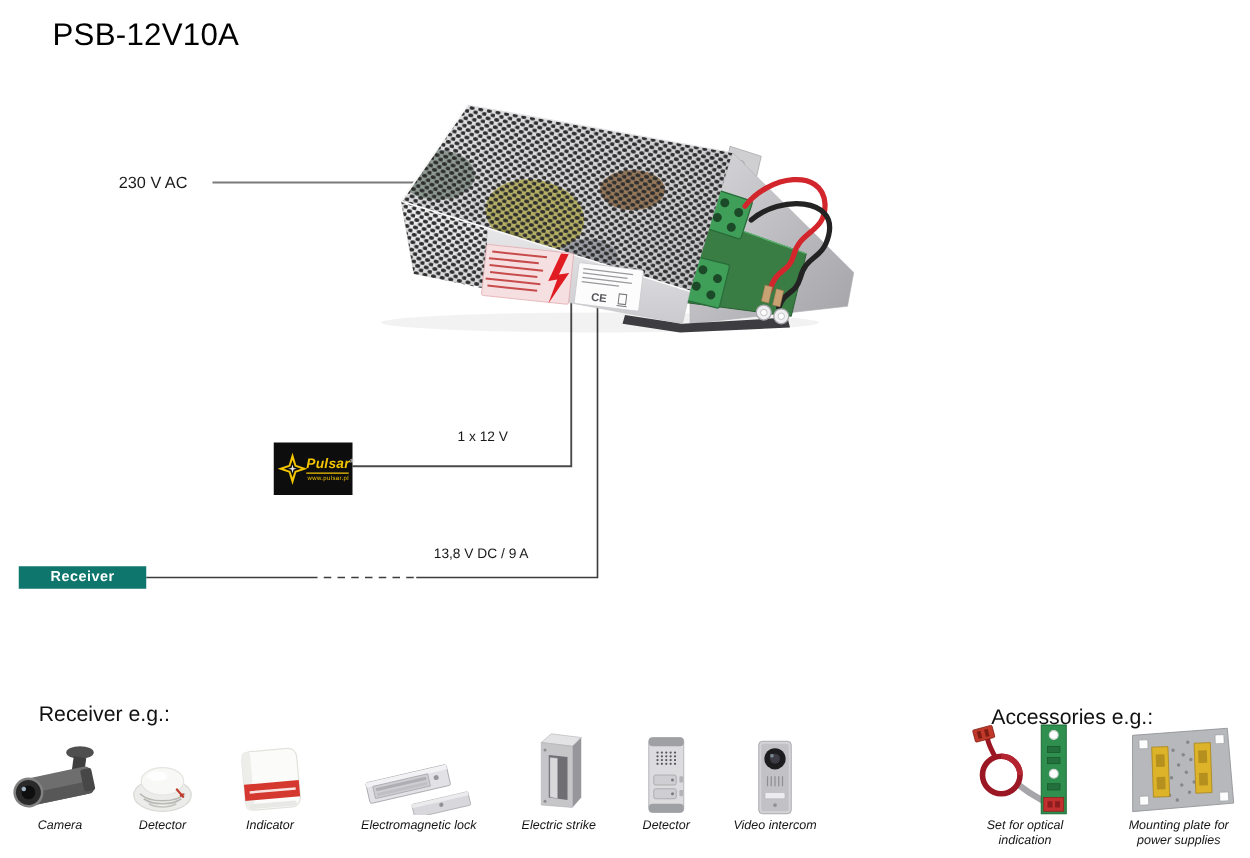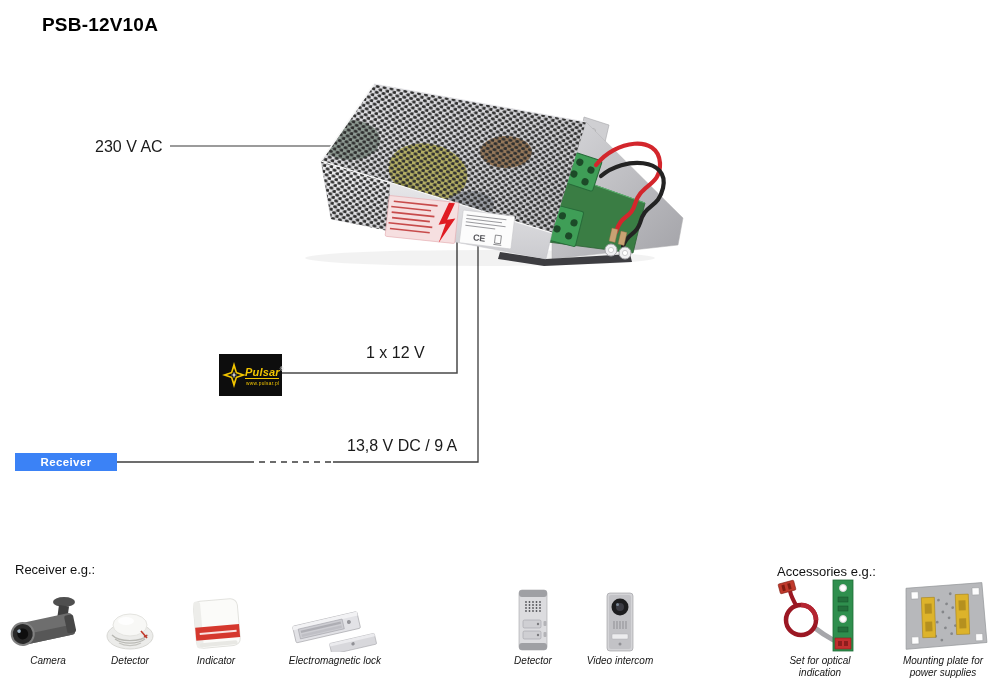--- a/index.html
+++ b/index.html
@@ -1,22 +1,22 @@
 <!DOCTYPE html>
 <html><head>
 <meta charset="utf-8">
 <style>
   html,body{margin:0;padding:0;background:#fff;}
   .canvas{position:relative;width:1000px;height:686px;background:#ffffff;overflow:hidden;
           font-family:"Liberation Sans","DejaVu Sans",sans-serif;color:#000;}
   .abs{position:absolute;}
-  .page-title{left:42px;top:14px;font-size:19px;font-weight:700;letter-spacing:.2px;text-align:right;}
-  .conn-label{font-size:16px;color:#1a1a1a;white-space:nowrap;}
-  .section-title{font-size:13px;color:#111;white-space:nowrap;}
-  .receiver-box{left:15px;top:453px;width:102px;height:18px;background:#3b82f6;
+  .page-title{left:42px;top:14px;font-size:25px;font-weight:400;letter-spacing:.2px;text-align:right;}
+  .conn-label{font-size:11px;color:#1a1a1a;white-space:nowrap;}
+  .section-title{font-size:17px;color:#111;white-space:nowrap;margin-left:16px;}
+  .receiver-box{left:15px;top:453px;width:102px;height:18px;background:#0f766e;
                 display:flex;align-items:center;justify-content:center;}
   .receiver-box span{color:#fff;font-size:11.5px;font-weight:700;letter-spacing:.4px;}
   .pulsar-box{left:219px;top:354px;width:63px;height:42px;background:#0d0d0d;z-index:3;}
   .pulsar-brand{left:26px;top:9px;font-size:11px;font-weight:700;font-style:italic;
                 color:#f2c500;letter-spacing:.2px;line-height:12px;}
   .pulsar-reg{font-size:5px;color:#d6d6d6;vertical-align:super;font-style:normal;}
   .pulsar-underline{left:26px;top:23.5px;width:34px;height:1.5px;background:#f2c500;}
   .pulsar-url{left:27px;top:26.5px;font-size:4.8px;color:#f2c500;letter-spacing:.3px;}
   .item{position:absolute;top:578px;}
   .icon-wrap{height:74px;display:flex;align-items:flex-end;justify-content:center;}
@@ -25,21 +25,21 @@
   .lines-svg{left:0;top:0;z-index:1;}
   .psu-svg{left:300px;top:60px;z-index:2;}
 </style>
 </head>
 <body>
 
 <div class="canvas">
 
   <div class="abs page-title">PSB-12V10A</div>
 
-  <div class="abs conn-label" style="left:95px;top:138px;font-size:16px;">230 V AC</div>
+  <div class="abs conn-label" style="left:95px;top:138px;font-size:13px;">230 V AC</div>
   <div class="abs conn-label" style="left:366px;top:344px;">1 x 12 V</div>
   <div class="abs conn-label" style="left:347px;top:437px;">13,8 V DC / 9 A</div>
 
   <svg class="abs lines-svg" width="1000" height="686" viewBox="0 0 1000 686">
     <line x1="170" y1="146" x2="333" y2="146" stroke="#7a7a7a" stroke-width="1.6"></line>
     <path d="M282,373 H457 V240" fill="none" stroke="#4a4a4a" stroke-width="1.5"></path>
     <path d="M117,462 H248" fill="none" stroke="#3c3c3c" stroke-width="1.3"></path>
     <path d="M248,462 H333" fill="none" stroke="#3c3c3c" stroke-width="1.3" stroke-dasharray="6 5"></path>
     <path d="M333,462 H478 V244" fill="none" stroke="#3c3c3c" stroke-width="1.3"></path>
   </svg>
@@ -229,20 +229,34 @@
       <g transform="rotate(-13 62 41)">
         <rect x="42" y="36" width="46" height="11" rx="1" fill="#d8d8dc" stroke="#a8a8ad" stroke-width="0.6"></rect>
         <rect x="42" y="36" width="46" height="3" fill="#ebebee"></rect>
         <circle cx="65" cy="41.5" r="1.7" fill="#909095"></circle>
       </g>
     </svg>
       </div>
     <div class="cap">Electromagnetic lock</div>
   </div>
 
+  <div class="item" style="left:402px;width:90px;">
+    <div class="icon-wrap">
+        <svg width="44" height="68" viewBox="0 0 44 68">
+      <polygon points="8,10 16,3 40,6 33,13" fill="#e3e3e5" stroke="#b5b5b8" stroke-width="0.5"></polygon>
+      <polygon points="33,13 40,6 40,54 33,62" fill="#96969b"></polygon>
+      <polygon points="8,10 33,13 33,62 8,60" fill="#c6c6c9" stroke="#a8a8ac" stroke-width="0.4"></polygon>
+      <polygon points="14,20 29,21.5 29,56 14,54" fill="#6f6f73"></polygon>
+      <polygon points="15,22 21,22.5 21,55 15,53.5" fill="#d9d9db" stroke="#a5a5a8" stroke-width="0.4"></polygon>
+      <circle cx="11" cy="16" r="1.2" fill="#8d8d91"></circle>
+      <circle cx="11" cy="57" r="1.2" fill="#8d8d91"></circle>
+    </svg>
+      </div>
+    <div class="cap">Electric strike</div>
+  </div>
 
   <div class="item" style="left:488px;width:90px;">
     <div class="icon-wrap">
         <svg width="38" height="64" viewBox="0 0 38 64">
       <rect x="5" y="2" width="28" height="60" rx="3" fill="#dcdcdf" stroke="#a6a6aa" stroke-width="0.6"></rect>
       <rect x="5" y="2" width="28" height="7" rx="3" fill="#9fa0a4"></rect>
       <rect x="5" y="55" width="28" height="7" rx="3" fill="#9fa0a4"></rect>
       <g fill="#55565a">
         <circle cx="12" cy="14" r="0.9"></circle>
             <circle cx="15.5" cy="14" r="0.9"></circle>

